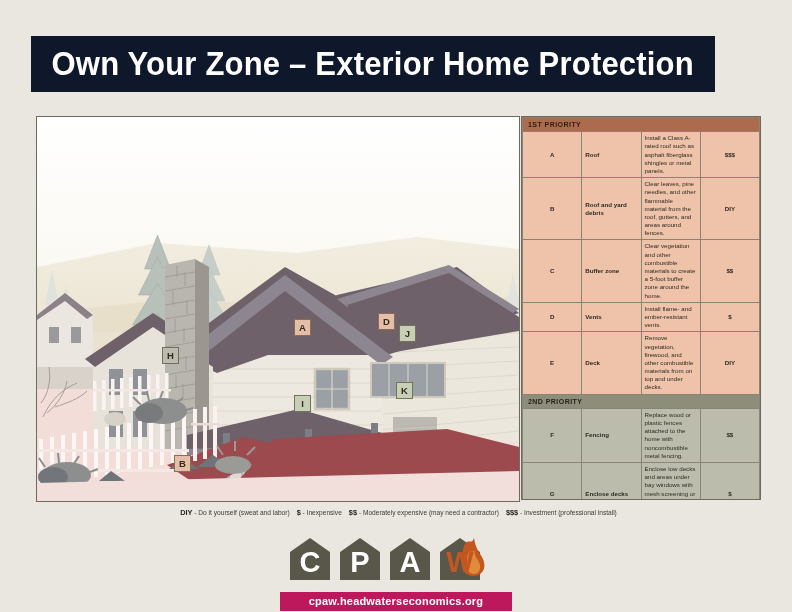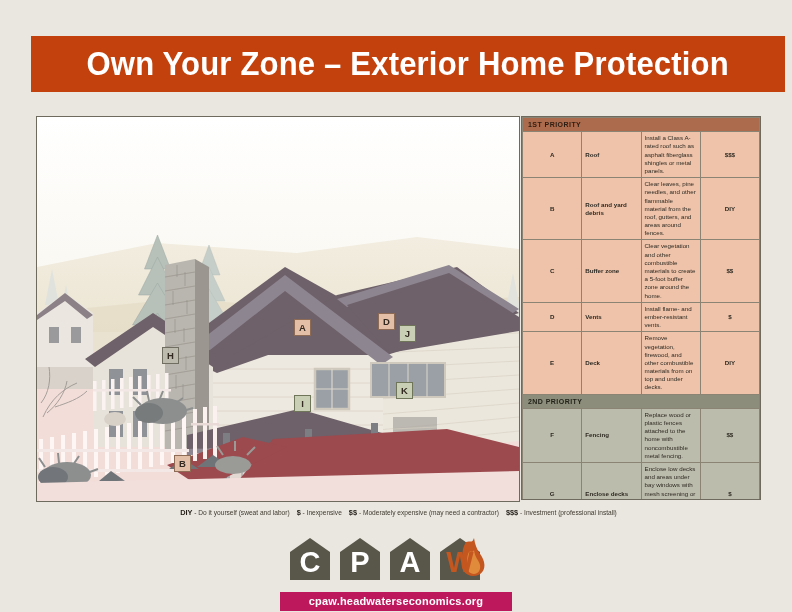--- a/index.html
+++ b/index.html
@@ -8,22 +8,22 @@
     width:792px;height:612px;
     background:#e9e7e0;
     font-family:"Liberation Sans", sans-serif;
     overflow:hidden;
     position:relative;
   }
   .page{position:absolute;inset:0;}
 
   
   .title-bar{
-    position:absolute;left:31px;top:36px;width:754px;height:56px;
-    background:#c2410c;
+    position:absolute;left:31px;top:36px;width:684px;height:56px;
+    background:#0f172a;
     display:flex;align-items:center;justify-content:center;
   }
   .title-bar .title-text{
     color:#ffffff;
     font-weight:bold;
     font-size:33px;
     letter-spacing:0.2px;
     font-family:"Liberation Sans Narrow","Liberation Sans",sans-serif;
     transform:scaleX(0.94);
     white-space:nowrap;

